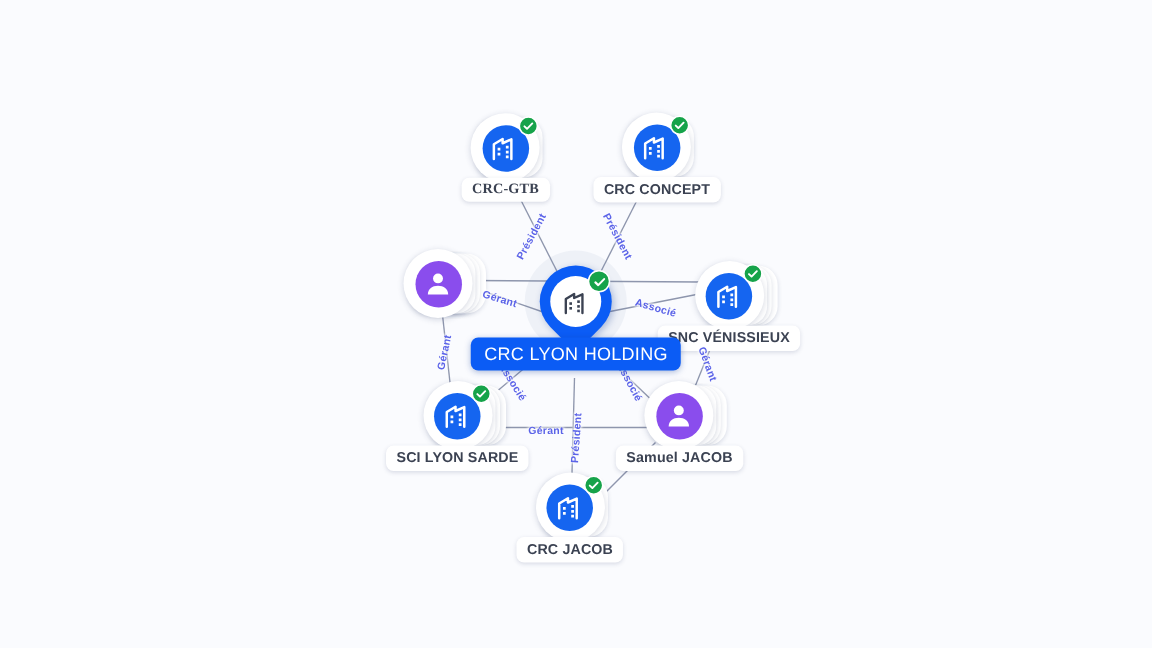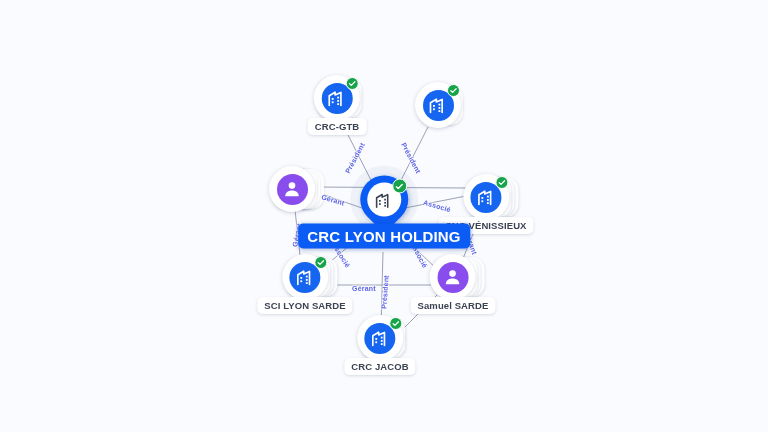--- a/index.html
+++ b/index.html
@@ -155,22 +155,22 @@
     align-items: center;
     justify-content: center;
     z-index: 4;
   }
   .root-label {
     margin-top: -8px;
     position: relative;
     z-index: 7;
     background: #0b5cf5;
     color: #ffffff;
-    font-size: 15px;
-    font-weight: 700;
+    font-size: 12px;
+    font-weight: 400;
     letter-spacing: 0.2px;
     white-space: nowrap;
     padding: 4px 9px;
     border-radius: 5px;
     box-shadow: 0 1px 4px rgba(20,60,150,0.35);
   }
 
   
   .edge-label {
     position: absolute;
@@ -207,21 +207,21 @@
         <line x1="368" y1="230" x2="318" y2="272" stroke="#8e96ad" stroke-width="0.9"></line>
         <line x1="383" y1="252" x2="381" y2="328" stroke="#8e96ad" stroke-width="0.9"></line>
         <line x1="327" y1="285" x2="455" y2="285" stroke="#8e96ad" stroke-width="0.9"></line>
         <line x1="398" y1="232" x2="440" y2="272" stroke="#8e96ad" stroke-width="0.9"></line>
         <line x1="481" y1="214" x2="460" y2="266" stroke="#8e96ad" stroke-width="0.9"></line>
         <line x1="437" y1="295" x2="396" y2="336" stroke="#8e96ad" stroke-width="0.9"></line>
       </g>
   </svg>
 
   <div id="nodes-layer">
-      <div class="node" style="left: 337px; top: 105px;">
+      <div class="node" style="left: 337px; top: 105px; font-family: Liberation Serif, serif;">
         <div class="node-stack">
           <div class="stack-sheet s1"></div>
           <div class="node-chip">
             <div class="avatar company">
               <svg width="20" height="20" viewBox="0 0 24 24" fill="none">
                 <path d="M3 21V9.2L10 5v3.4l7-3.1V21" stroke="#ffffff" stroke-width="2" stroke-linejoin="round" stroke-linecap="round"></path>
                 <rect x="6" y="12" width="2.2" height="2.2" fill="#ffffff"></rect>
                 <rect x="6" y="16" width="2.2" height="2.2" fill="#ffffff"></rect>
                 <rect x="12.6" y="10.4" width="2.2" height="2.2" fill="#ffffff"></rect>
                 <rect x="12.6" y="14.4" width="2.2" height="2.2" fill="#ffffff"></rect>
@@ -251,20 +251,21 @@
                 <rect x="12.6" y="18.2" width="2.2" height="2.2" fill="#ffffff"></rect>
               </svg>
             </div>
           </div>
           <div class="verified-badge">
             <svg width="9" height="9" viewBox="0 0 24 24" fill="none">
               <path d="M5 12.6l4.6 4.4L19 7.4" stroke="#ffffff" stroke-width="3.4" stroke-linecap="round" stroke-linejoin="round"></path>
             </svg>
           </div>
         </div>
+        <div class="node-label">CRC CONCEPT</div>
       </div>
       <div class="node" style="left: 292px; top: 189px;">
         <div class="node-stack">
           <div class="stack-sheet s3"></div>
           <div class="stack-sheet s2"></div>
           <div class="stack-sheet s1"></div>
           <div class="node-chip">
             <div class="avatar person">
               <svg width="22" height="22" viewBox="0 0 24 24">
                 <circle cx="12" cy="8.3" r="3.6" fill="#ffffff"></circle>
@@ -331,21 +332,21 @@
           <div class="stack-sheet s1"></div>
           <div class="node-chip">
             <div class="avatar person">
               <svg width="22" height="22" viewBox="0 0 24 24">
                 <circle cx="12" cy="8.3" r="3.6" fill="#ffffff"></circle>
                 <path d="M4.6 20c0-4.1 3.3-6.4 7.4-6.4s7.4 2.3 7.4 6.4z" fill="#ffffff"></path>
               </svg>
             </div>
           </div>
         </div>
-        <div class="node-label">Samuel SARDE</div>
+        <div class="node-label">Samuel JACOB</div>
       </div>
       <div class="node" style="left: 380px; top: 345px;">
         <div class="node-stack">
           <div class="stack-sheet s1"></div>
           <div class="node-chip">
             <div class="avatar company">
               <svg width="20" height="20" viewBox="0 0 24 24" fill="none">
                 <path d="M3 21V9.2L10 5v3.4l7-3.1V21" stroke="#ffffff" stroke-width="2" stroke-linejoin="round" stroke-linecap="round"></path>
                 <rect x="6" y="12" width="2.2" height="2.2" fill="#ffffff"></rect>
                 <rect x="6" y="16" width="2.2" height="2.2" fill="#ffffff"></rect>

